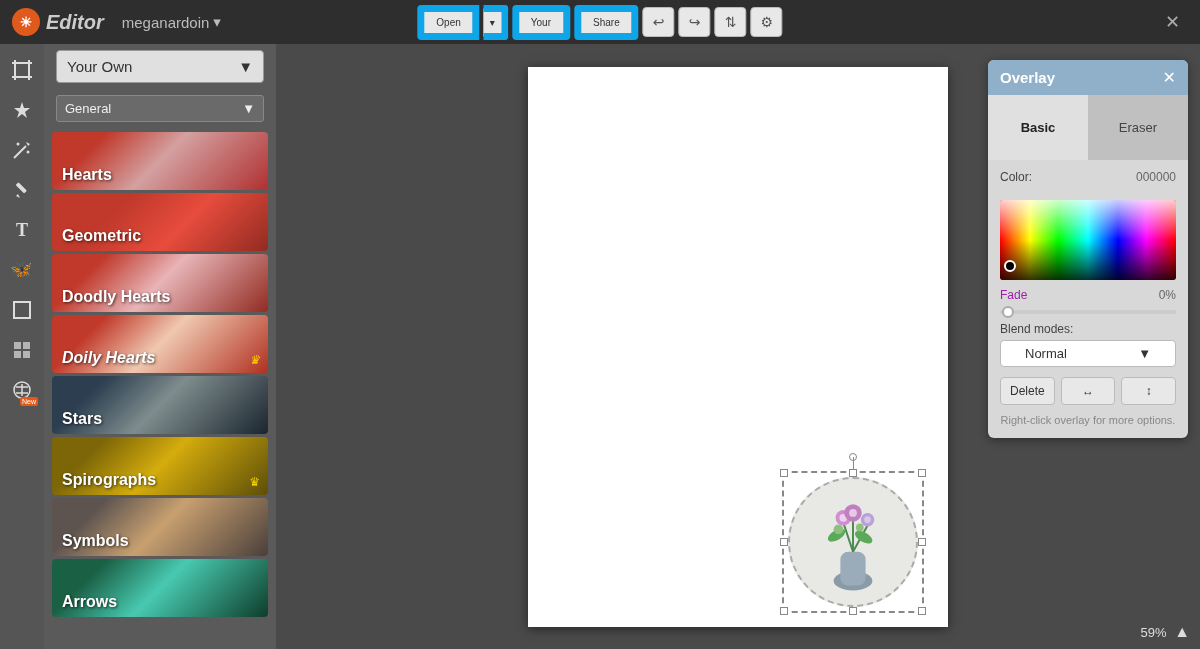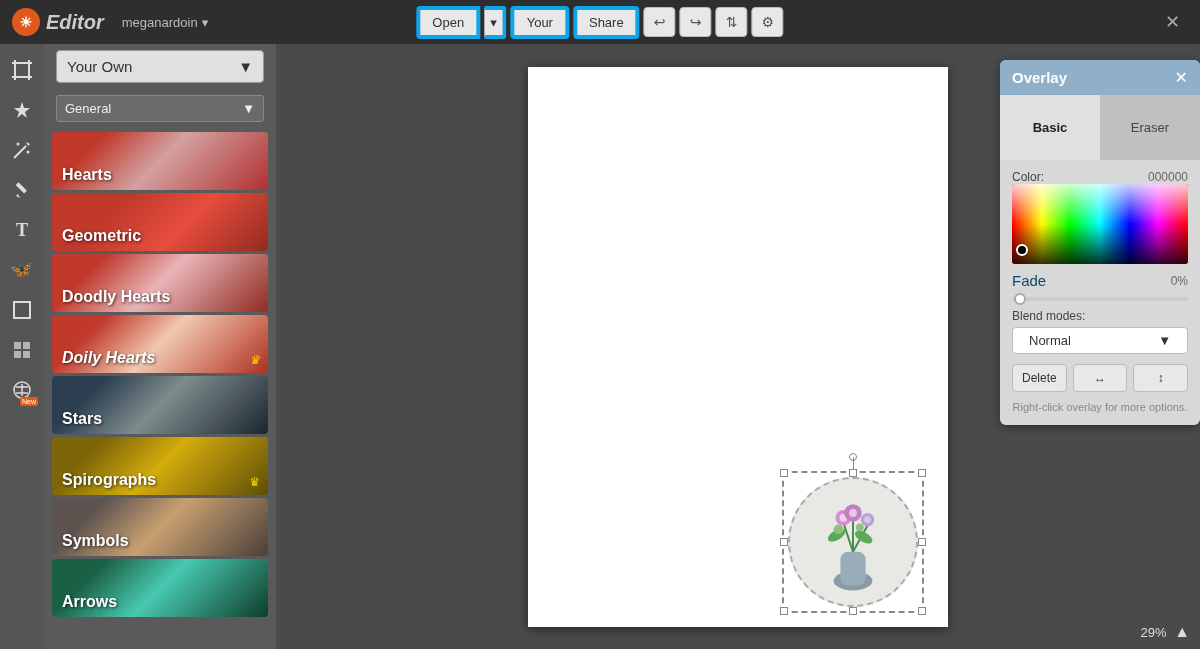--- a/index.html
+++ b/index.html
@@ -37,46 +37,46 @@
       color: white; font-size: 14px; font-weight: bold;
     }
     #topbar .editor-title {
       color: #ccc;
       font-size: 20px;
       font-style: italic;
       font-weight: bold;
     }
     #topbar .user-area {
       color: #bbb;
-      font-size: 13px;
-      display: flex; align-items: flex-start; gap: 4px;
+      font-size: 15px;
+      display: flex; align-items: center; gap: 4px;
       cursor: pointer;
     }
     #topbar .spacer { flex: 1; }
     #topbar .close-btn {
       color: #aaa;
       font-size: 18px;
       cursor: pointer;
       padding: 4px 8px;
     }
 
     
     #center-toolbar {
       position: absolute;
       top: 0; left: 50%; transform: translateX(-50%);
       height: 44px;
       display: flex; align-items: center; gap: 4px;
       z-index: 11;
     }
     .toolbar-btn {
       background: #e8e8e8;
-      border: 4px solid #0ea5e9;
+      border: 7px solid #0ea5e9;
       border-radius: 4px;
       padding: 5px 12px;
-      font-size: 13px;
+      font-size: 10px;
       cursor: pointer;
       color: #333;
       display: flex; align-items: center; gap: 4px;
     }
     .toolbar-btn.open-btn {
       border-radius: 4px 0 0 4px;
     }
     .toolbar-btn.open-arrow {
       border-radius: 0 4px 4px 0;
       padding: 5px 6px;
@@ -251,21 +251,21 @@
     #zoom-indicator {
       position: absolute;
       bottom: 8px; right: 10px;
       color: #ddd;
       font-size: 13px;
     }
 
     
     #right-panel {
       position: absolute;
-      top: 60px; right: 0;
+      top: 60px; right: 12px;
       width: 200px;
       background: #d8d8d8;
       border-radius: 6px;
       box-shadow: 0 2px 10px rgba(0,0,0,0.4);
       z-index: 20;
     }
     #right-panel-header {
       background: #8fb0c8;
       border-radius: 6px 6px 0 0;
       padding: 8px 12px;
@@ -297,21 +297,21 @@
       background: #e0e0e0;
       color: #222;
       font-weight: bold;
     }
     .right-panel-body {
       padding: 10px 12px;
     }
     .rp-row {
       display: flex;
       align-items: center;
-      margin-bottom: 0;
+      margin-bottom: 16px;
     }
     .rp-label {
       font-size: 12px;
       color: #444;
       width: 50px;
     }
     .rp-value {
       font-size: 12px;
       color: #666;
       margin-left: auto;
@@ -342,21 +342,21 @@
       bottom: 8px; left: 4px;
       width: 12px; height: 12px;
       border-radius: 50%;
       background: #000;
       border: 2px solid white;
       z-index: 2;
     }
     .fade-row {
       display: flex; align-items: center; margin-bottom: 8px;
     }
-    .fade-label { font-size: 15px; color: #0c4a6e; }
+    .fade-label { font-size: 12px; color: #a21caf; }
     .fade-value { font-size: 12px; color: #666; margin-left: auto; }
     .fade-slider {
       width: 100%;
       height: 4px;
       background: #ccc;
       border-radius: 2px;
       margin-bottom: 8px;
       position: relative;
     }
     .fade-slider-thumb {
@@ -367,21 +367,21 @@
       position: absolute;
       top: -4px; left: 2px;
       cursor: pointer;
     }
     .blend-label { font-size: 12px; color: #444; margin-bottom: 4px; }
     .blend-select {
       width: 100%;
       background: white;
       border: 1px solid #bbb;
       border-radius: 4px;
-      padding: 5px 16px;
+      padding: 5px 24px;
       font-size: 13px;
       color: #333;
       display: flex; align-items: center; justify-content: space-between;
       cursor: pointer;
       margin-bottom: 10px;
     }
     .rp-buttons {
       display: flex; gap: 6px; margin-bottom: 8px;
     }
     .rp-btn {
@@ -567,21 +567,21 @@
       <div style="position:absolute;bottom:-4px;left:50%;margin-left:-4px;width:8px;height:8px;background:#fff;border:1px solid #888;"></div>
       <div style="position:absolute;top:50%;margin-top:-4px;left:-4px;width:8px;height:8px;background:#fff;border:1px solid #888;"></div>
       <div style="position:absolute;top:50%;margin-top:-4px;right:-4px;width:8px;height:8px;background:#fff;border:1px solid #888;"></div>
 
       <div style="position:absolute;top:-20px;left:50%;margin-left:-4px;width:8px;height:8px;background:#fff;border:1px solid #888;border-radius:50%;"></div>
       <div style="position:absolute;top:-16px;left:50%;width:1px;height:12px;background:#888;"></div>
     </div>
   </div>
 
   <div id="zoom-indicator">
-    <span>29%</span>
+    <span>59%</span>
     <span style="margin-left:4px;cursor:pointer;font-size:16px;">▲</span>
   </div>
 </div>
 
 <div id="right-panel">
   <div id="right-panel-header">
     <span class="panel-name">Overlay</span>
     <span class="close-x">✕</span>
   </div>
   <div class="right-panel-tabs">

